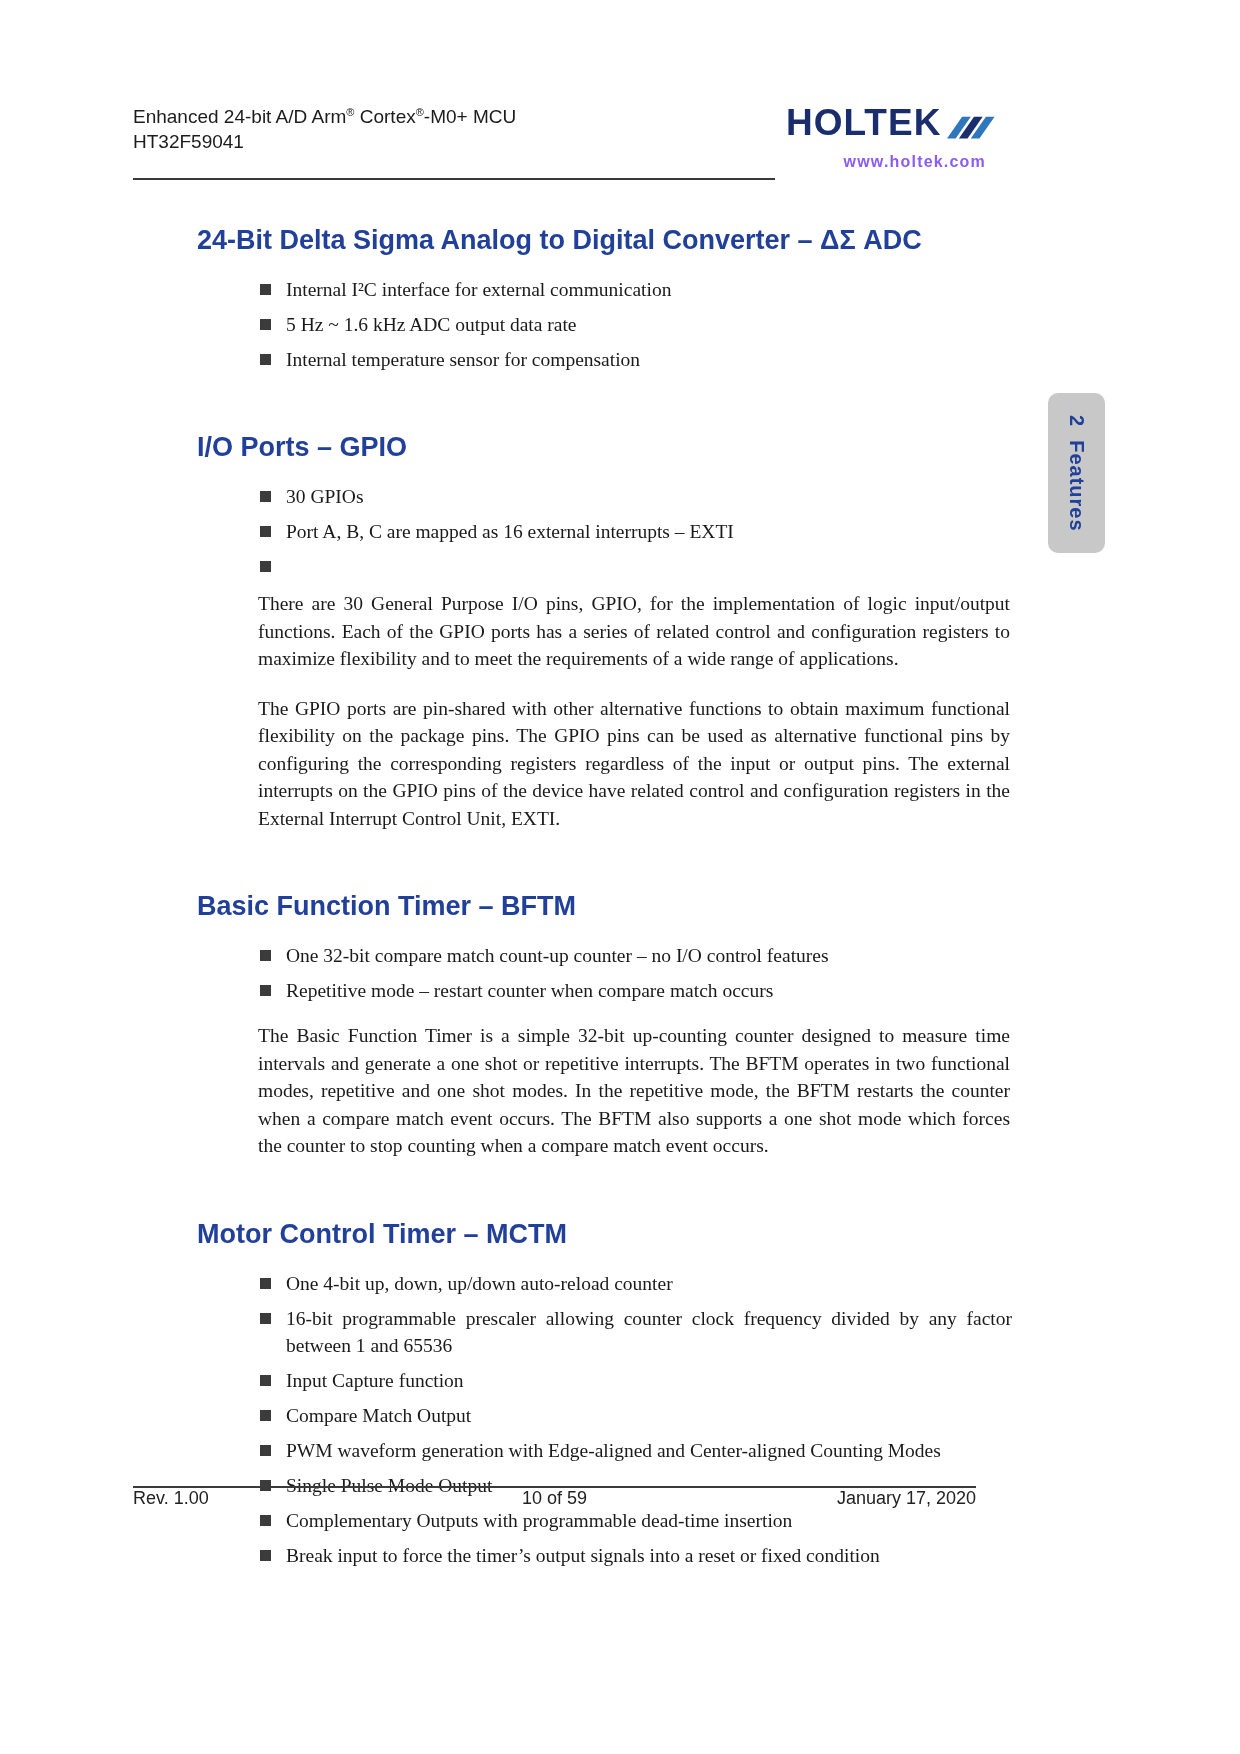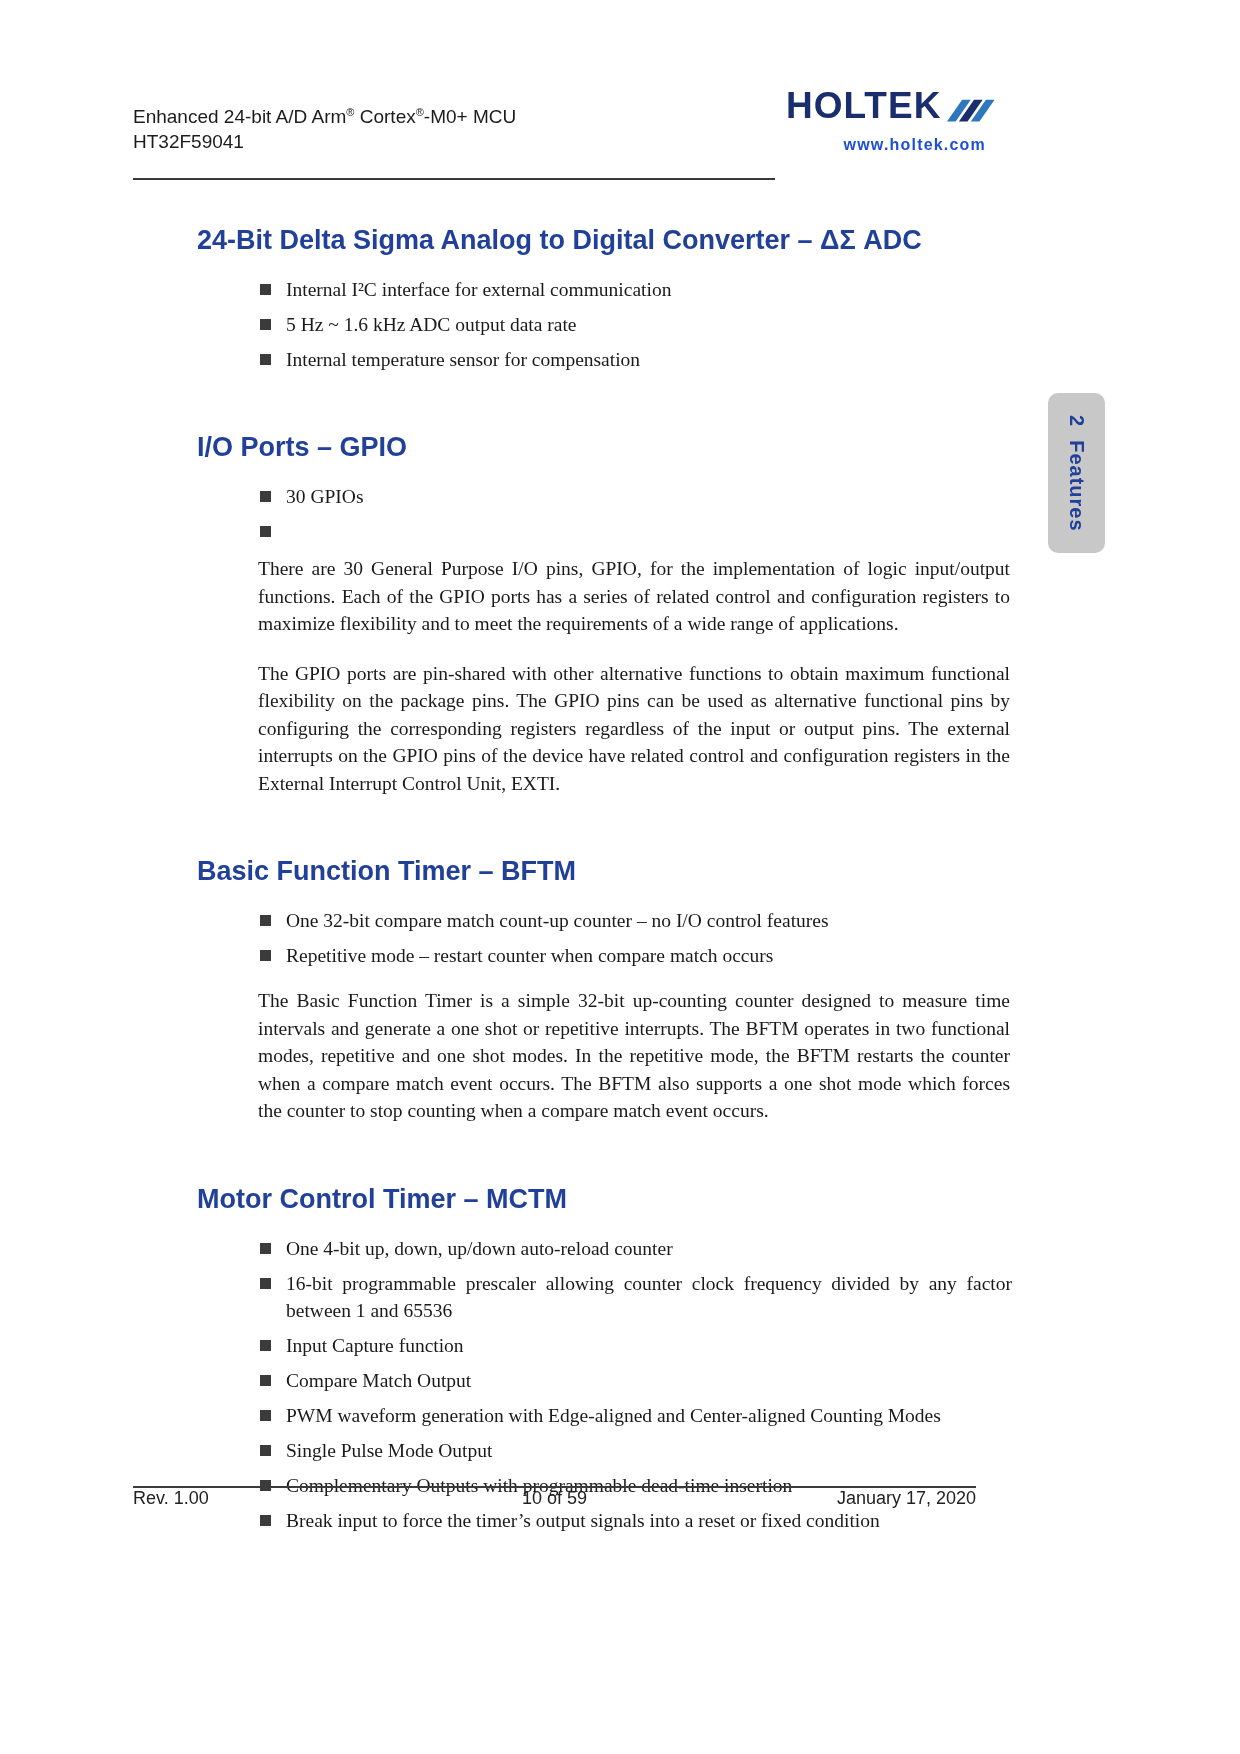--- a/index.html
+++ b/index.html
@@ -10,30 +10,30 @@
 
   
   .header{
     position:absolute;left:133px;top:104px;width:642px;
     font-family:"Liberation Sans",sans-serif;color:#1c1c1c;
     border-bottom:2px solid #3a3a3a;padding-bottom:24px;
   }
   .header-line{font-size:19px;line-height:25px;}
   .header sup{font-size:11px;vertical-align:super;line-height:0;}
 
-  .logo{position:absolute;left:786px;top:86px;width:210px;}
+  .logo{position:absolute;left:786px;top:103px;width:210px;}
   .logo-row{display:flex;align-items:flex-start;}
   .logo-text{
     font-family:"Liberation Sans",sans-serif;font-weight:bold;
     font-size:37px;line-height:40px;color:#1a2e6e;letter-spacing:1px;
   }
   .logo-swoosh{margin-left:6px;margin-top:0px;}
   .logo-url{
     font-family:"Liberation Sans",sans-serif;font-weight:bold;
-    font-size:16px;color:#1d4ed8;letter-spacing:1.2px;margin-top:4px;text-align:right;width:200px;
+    font-size:16px;color:#8b5cf6;letter-spacing:1.2px;margin-top:4px;text-align:right;width:200px;
   }
 
   
   .side-tab{
     position:absolute;left:1048px;top:393px;width:57px;height:160px;
     background:#c8c8c8;border-radius:10px;
     display:flex;align-items:center;justify-content:center;
   }
   .side-tab-text{
     writing-mode:vertical-rl;white-space:pre;
@@ -121,20 +121,24 @@
 
     <div class="section">
       <h2 class="section-title">I/O Ports – GPIO</h2>
       <ul class="bullets">
         <li class="bullet">
             <span class="sq"></span>
             <span class="bt">30 GPIOs</span>
           </li>
         <li class="bullet">
             <span class="sq"></span>
+            <span class="bt">Port A, B, C are mapped as 16 external interrupts – EXTI</span>
+          </li>
+        <li class="bullet">
+            <span class="sq"></span>
           </li>
       </ul>
       <p class="body-par">There are 30 General Purpose I/O pins, GPIO, for the implementation of logic input/output functions. Each of the GPIO ports has a series of related control and configuration registers to maximize flexibility and to meet the requirements of a wide range of applications.</p>
       <p class="body-par">The GPIO ports are pin-shared with other alternative functions to obtain maximum functional flexibility on the package pins. The GPIO pins can be used as alternative functional pins by configuring the corresponding registers regardless of the input or output pins. The external interrupts on the GPIO pins of the device have related control and configuration registers in the External Interrupt Control Unit, EXTI.</p>
     </div>
 
     <div class="section">
       <h2 class="section-title">Basic Function Timer – BFTM</h2>
       <ul class="bullets">
         <li class="bullet">

